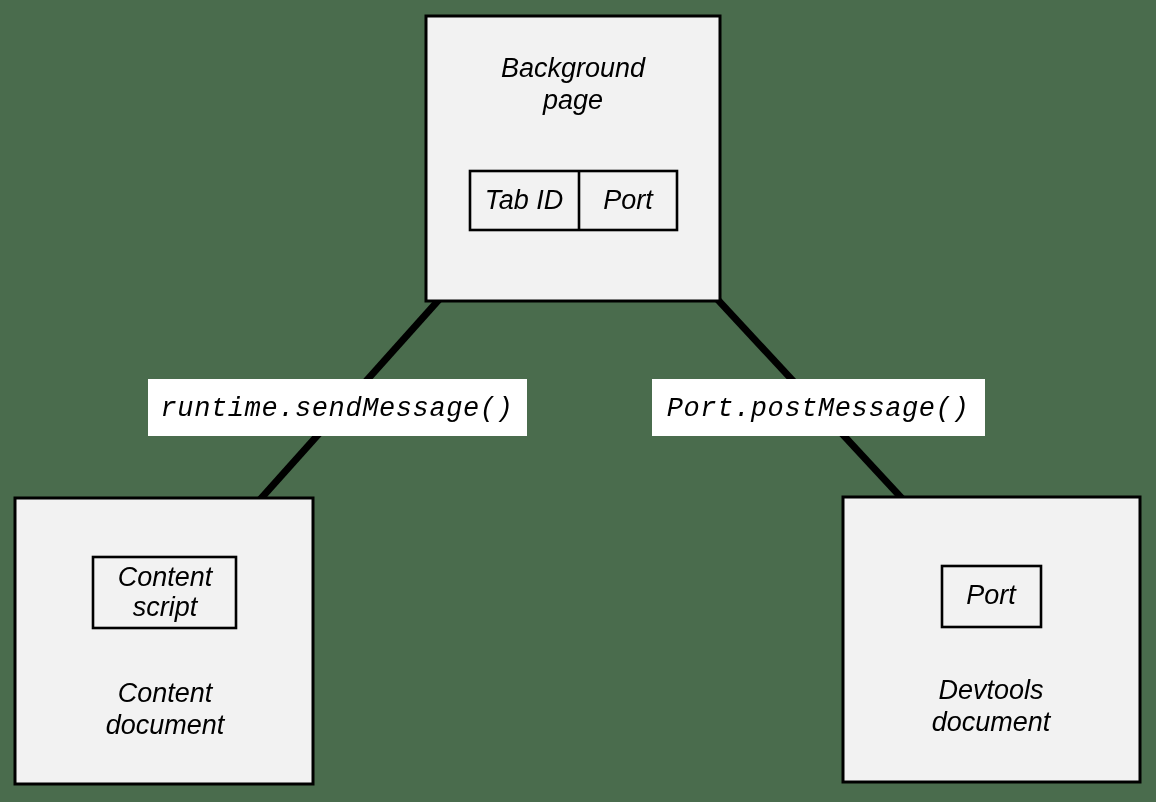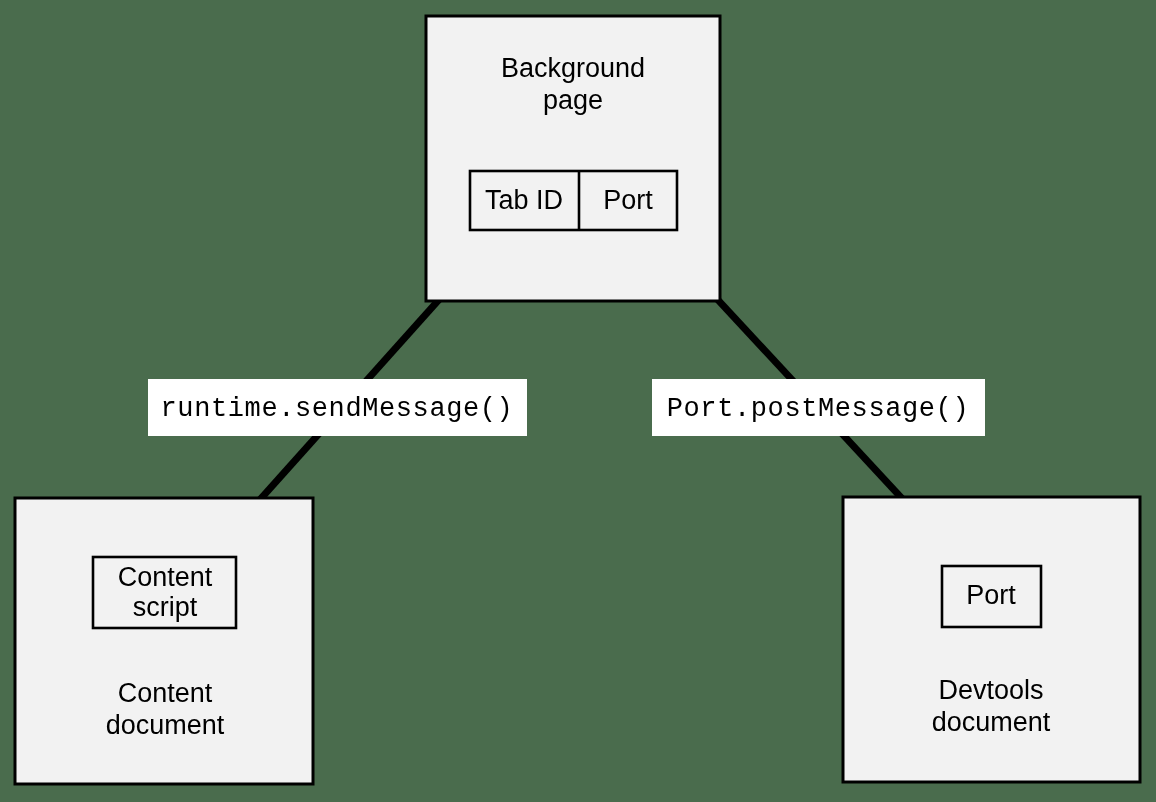--- a/index.html
+++ b/index.html
@@ -12,20 +12,21 @@
     width: 1156px;
     height: 802px;
     overflow: hidden;
     font-family: "Liberation Sans", sans-serif;
   }
   #diagram-root {
     position: relative;
     width: 1156px;
     height: 802px;
     background: #4a6c4d;
+    font-style: italic;
   }
   svg#diagram {
     display: block;
     width: 1156px;
     height: 802px;
   }
   .node-box {
     fill: #f2f2f2;
     stroke: #000000;
     stroke-width: 3;

